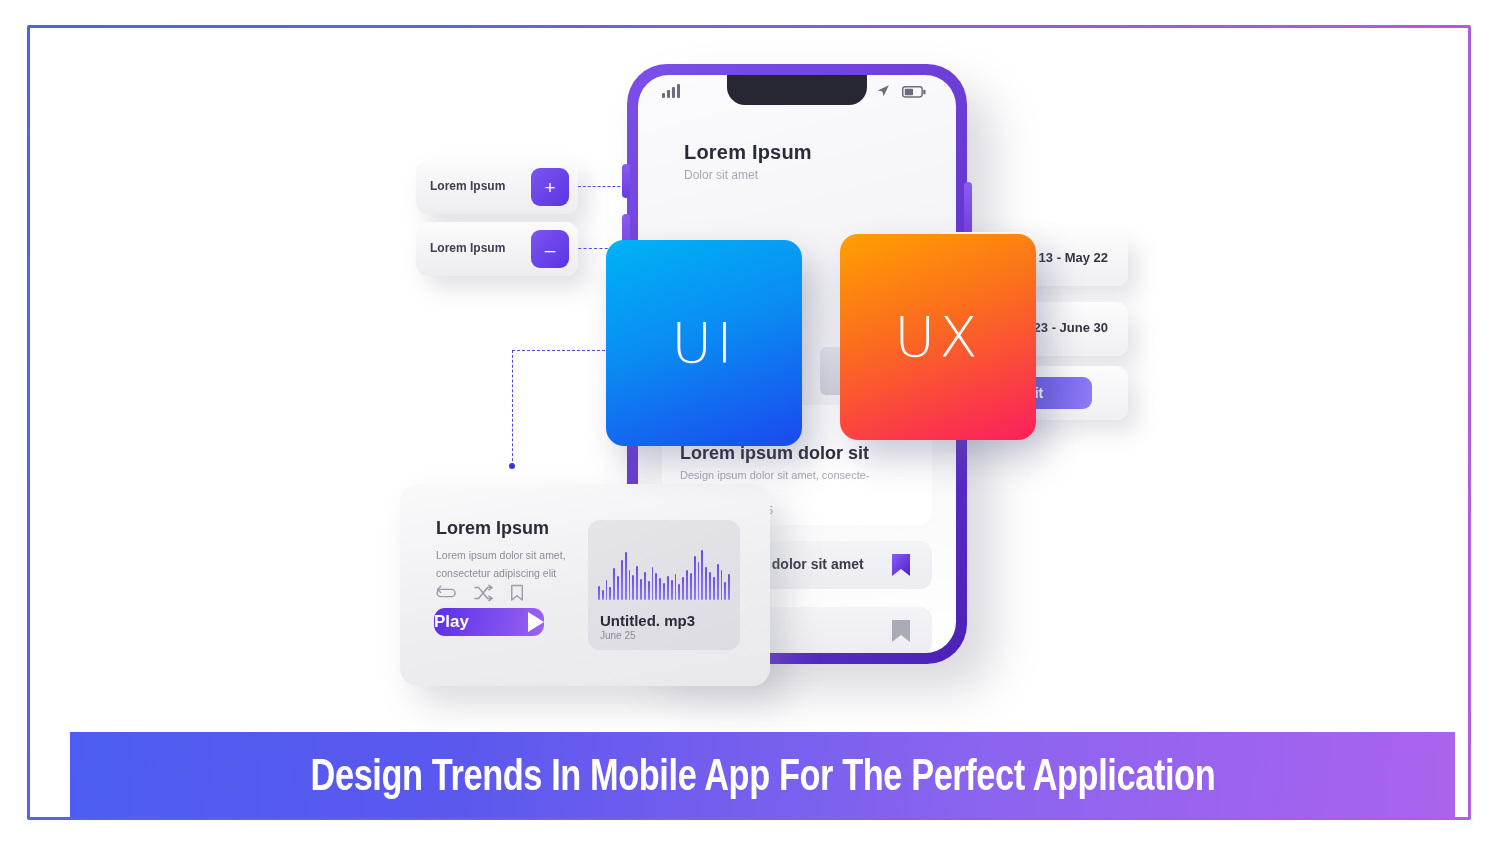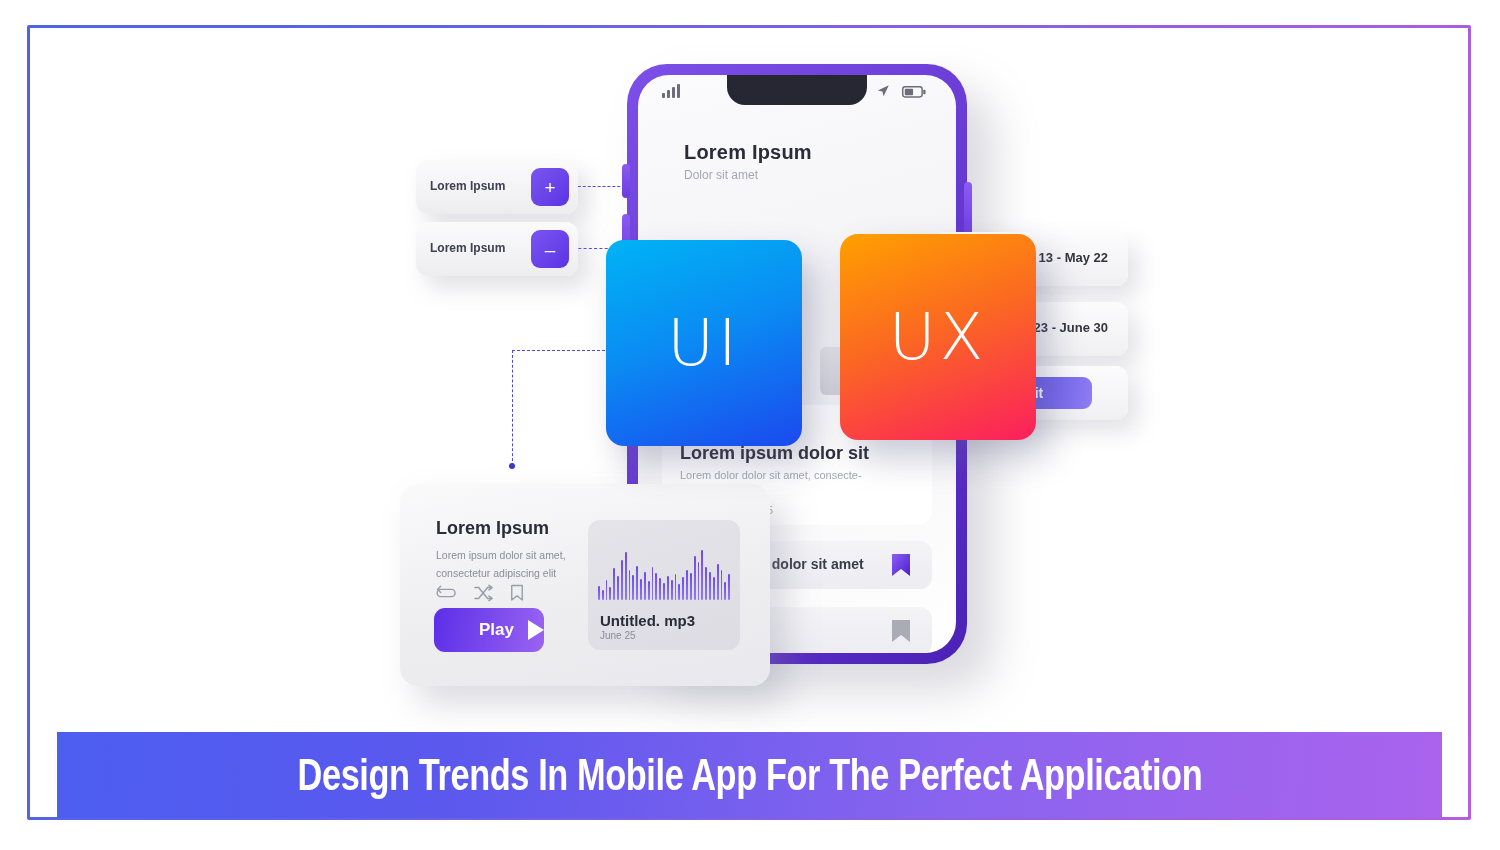--- a/index.html
+++ b/index.html
@@ -126,48 +126,48 @@
     position:absolute;left:400px;top:484px;width:370px;height:202px;
     background:linear-gradient(170deg,#fafafb 0%,#eeeef1 55%,#e9e9ed 100%);
     border-radius:18px;
     box-shadow:16px 18px 34px rgba(135,135,155,.30);
   }
   #pl-title{position:absolute;left:36px;top:34px;font-size:18px;font-weight:bold;color:#2b2c3a;}
   #pl-desc{position:absolute;left:36px;top:63px;width:160px;font-size:10.5px;line-height:1.7;color:#8b8c9a;}
   #pl-icons{position:absolute;left:36px;top:100px;display:flex;gap:16px;align-items:center;}
   #pl-icons svg{display:block;}
   #play-btn{
-    position:absolute;left:34px;top:124px;width:110px;height:44px;border-radius:11px;
+    position:absolute;left:34px;top:124px;width:110px;height:28px;border-radius:11px;
     background:linear-gradient(100deg,#5b2fe8,#9a63f2);
-    display:flex;align-items:center;justify-content:flex-end;gap:14px;
+    display:flex;align-items:center;justify-content:space-between;gap:14px;
   }
   #play-label{color:#fff;font-size:17px;font-weight:bold;}
   #play-tri{width:0;height:0;border-left:16px solid #fff;border-top:10px solid transparent;border-bottom:10px solid transparent;}
   #wave-card{
     position:absolute;left:188px;top:36px;width:152px;height:130px;
     background:linear-gradient(160deg,#e4e4e9,#dcdce2);border-radius:12px;
   }
   #wave{position:absolute;left:10px;top:22px;width:132px;height:58px;display:flex;align-items:flex-end;gap:2px;}
   #wave i{display:block;width:2.5px;background:linear-gradient(180deg,#6f4ae8,#8e7af0);border-radius:1px;}
   #wave-title{position:absolute;left:12px;top:92px;font-size:15px;font-weight:bold;color:#2b2c3a;}
   #wave-date{position:absolute;left:12px;top:110px;font-size:10px;color:#8b8c9a;}
 
   
   .tile{
     position:absolute;width:196px;height:206px;border-radius:18px;
     display:flex;align-items:center;justify-content:center;
     box-shadow:14px 18px 34px rgba(90,90,130,.32);
   }
-  .tile span{color:#fff;font-size:64px;font-weight:300;letter-spacing:4px;line-height:1;font-family:"DejaVu Sans",sans-serif;}
+  .tile span{color:#fff;font-size:56px;font-weight:300;letter-spacing:4px;line-height:1;font-family:"DejaVu Sans",sans-serif;}
   #tile-ui{left:606px;top:240px;background:linear-gradient(160deg,#00b3f5 0%,#0a8df3 45%,#1b49ee 100%);}
   #tile-ux{left:840px;top:234px;background:linear-gradient(160deg,#ffa000 0%,#fb6a20 45%,#fb1f5e 100%);}
 
   
   #banner{
-    position:absolute;left:57px;top:732px;width:1385px;height:86px;
+    position:absolute;left:70px;top:732px;width:1385px;height:86px;
     background:linear-gradient(95deg,#4c5ef0 0%,#5b58ee 28%,#8a64ef 65%,#aa63ed 100%);
     display:flex;align-items:center;justify-content:center;
   }
   #banner-title{
     color:#ffffff;font-size:44px;font-weight:bold;letter-spacing:-0.5px;
     transform:scaleX(0.78);transform-origin:center;white-space:nowrap;
     font-family:"Liberation Sans",sans-serif;
   }
 </style>
 </head>
@@ -219,21 +219,21 @@
       <div id="chart">
           <div class="bar grey" style="left: 0px; width: 46px; height: 62px;"></div>
           <div class="bar purple" style="left: 68px; width: 46px; height: 112px;"></div>
           <div class="bar grey" style="left: 136px; width: 46px; height: 48px;"></div>
           <div class="bar grey" style="left: 204px; width: 46px; height: 74px;"></div>
         </div>
 
       <div id="scr-mid">
         <div class="mtop">Wed</div>
         <div class="mtitle">Lorem ipsum dolor sit</div>
-        <div class="mdesc">Lorem dolor dolor sit amet, consecte-</div>
+        <div class="mdesc">Design ipsum dolor sit amet, consecte-</div>
         <div class="mbtn"></div>
         <div class="mdate">June 25</div>
       </div>
 
       <div class="scr-row" style="top:466px;">
         <div class="rtext">Lorem ipsum dolor sit amet</div>
         <svg class="bm" viewBox="0 0 22 26">
           <defs>
               <linearGradient id="bmg" x1="0" y1="0" x2="1" y2="1">
             <stop offset="0%" stop-color="#8b5cf6"></stop>

